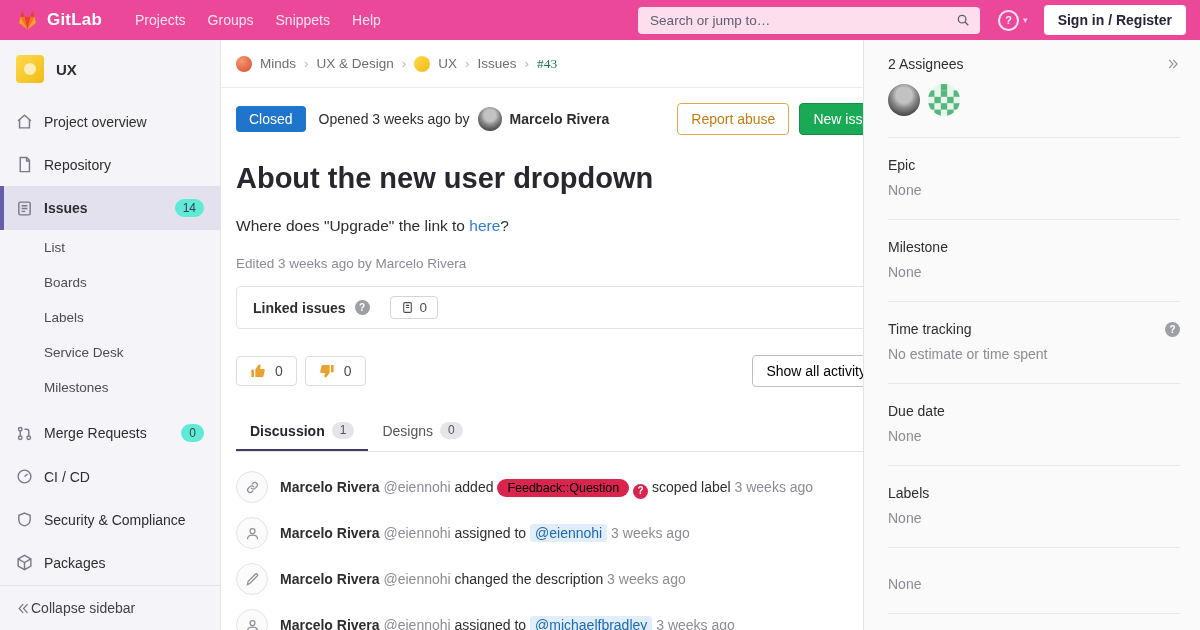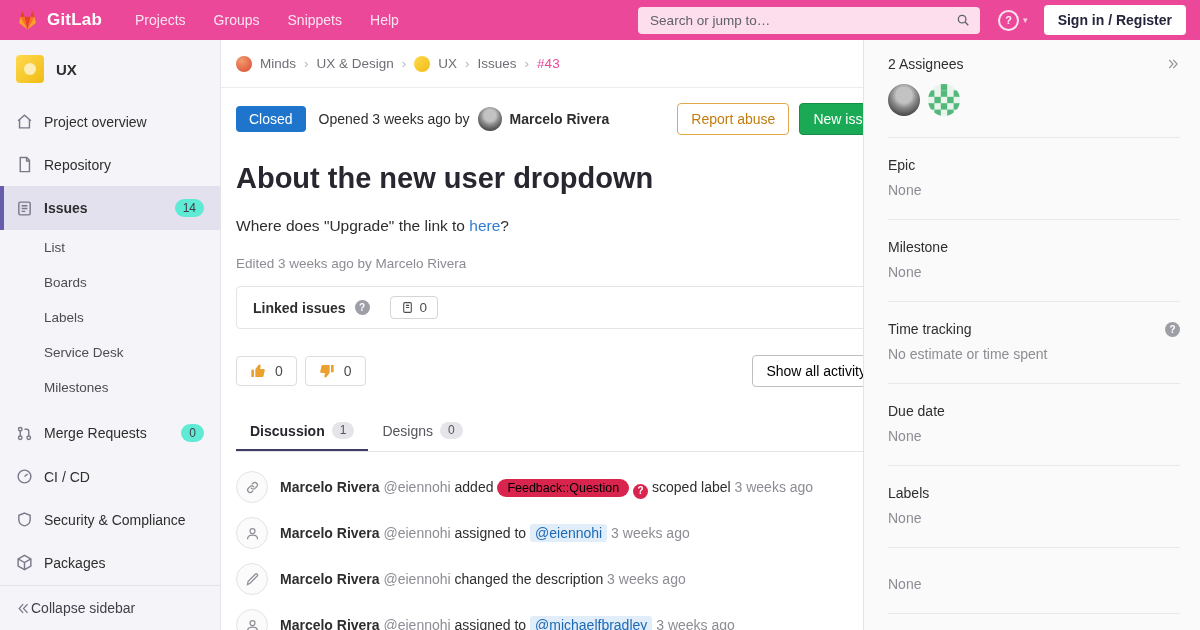--- a/index.html
+++ b/index.html
@@ -3,21 +3,21 @@
 <meta charset="utf-8">
 <style>
   html,body{margin:0;padding:0;}
   body{width:1200px;height:630px;overflow:hidden;font-family:"Liberation Sans",sans-serif;font-size:14px;color:#2e2e2e;background:#fff;}
   #app{position:relative;width:1200px;height:630px;overflow:hidden;}
 
   
   .navbar{position:absolute;top:0;left:0;right:0;height:40px;background:#ec4899;display:flex;align-items:center;padding:0 14px 0 16px;z-index:40;}
   .brand{display:flex;align-items:center;gap:8px;margin-right:22px;cursor:pointer;}
   .brand-name{color:#fff;font-weight:700;font-size:17px;letter-spacing:.2px;}
-  .nav-menu{display:flex;align-items:center;gap:6px;}
+  .nav-menu{display:flex;align-items:center;}
   .nav-link{color:rgba(255,255,255,.85);padding:10px 11px;font-size:14px;cursor:pointer;white-space:nowrap;}
   .nav-search{margin-left:auto;width:322px;height:27px;background:rgba(255,255,255,.82);border-radius:4px;display:flex;align-items:center;padding:0 10px;gap:0;}
   .nav-search input{flex:1;border:0;background:transparent;outline:none;font:inherit;font-size:13.5px;color:#333;}
   .nav-search input::placeholder{color:#5f5f6b;}
   .search-icon{color:#5f5f6b;display:flex;}
   .nav-help{display:flex;align-items:center;gap:4px;margin:0 16px 0 18px;cursor:pointer;}
   .help-circle{width:17px;height:17px;border-radius:50%;border:2px solid rgba(255,255,255,.85);color:rgba(255,255,255,.92);font-size:11px;font-weight:700;display:flex;align-items:center;justify-content:center;}
   .nav-caret{color:rgba(255,255,255,.75);font-size:9px;}
   .signin-btn{background:#fff;color:#24243a;font-weight:600;font-size:14px;border:0;border-radius:4px;padding:7px 14px;cursor:pointer;white-space:nowrap;}
 
@@ -34,21 +34,21 @@
   .snav-sub{padding:10px 16px 10px 44px;font-size:13.5px;color:#4c4c52;cursor:pointer;}
   .count-badge{margin-left:auto;background:#5eead4;color:#3f3e4a;font-size:12px;font-weight:400;border-radius:9px;padding:1px 8px;line-height:16px;}
   .mt{margin-top:6px;}
   .collapse-footer{position:absolute;left:0;right:0;bottom:0;height:44px;background:#f5f4f8;border-top:1px solid #e3e3e8;display:flex;align-items:center;padding:0 16px;cursor:pointer;color:#403f4a;z-index:25;}
   .collapse-footer .sicon{color:#797889;display:flex;}
 
   
   .main{position:absolute;top:40px;left:220px;right:292px;bottom:0;background:#fff;overflow:hidden;}
   .breadcrumbs{height:47px;display:flex;align-items:center;gap:8px;padding:0 16px;border-bottom:1px solid #ececef;color:#6e6e76;font-size:13.5px;}
   .crumb{cursor:pointer;white-space:nowrap;}
-  .crumb-last{color:#ec4899;}
+  .crumb-last{color:#15803d;font-family:Liberation Serif, serif;}
   .crumb-sep{color:#b6b6bd;}
   .crumb-avatar{width:16px;height:16px;border-radius:50%;flex:none;cursor:pointer;}
   .ca-minds{background:radial-gradient(circle at 35% 30%,#f49a6d,#d64a32);}
   .ca-ux{background:linear-gradient(135deg,#ffd84d,#f0bd15);}
   .content{padding:0 16px;}
 
   .status-row{display:flex;align-items:center;gap:8px;padding:15px 0 13px;}
   .status-badge{background:#1f75cb;color:#fff;border-radius:4px;padding:5px 13px;font-size:14px;}
   .opened-text{margin-left:5px;}
   .avatar-sm{width:24px;height:24px;border-radius:50%;background:radial-gradient(circle at 50% 35%,#c2c2c2 0 30%,#8a8a8a 48%,#3f3f3f 82%);flex:none;cursor:pointer;}

